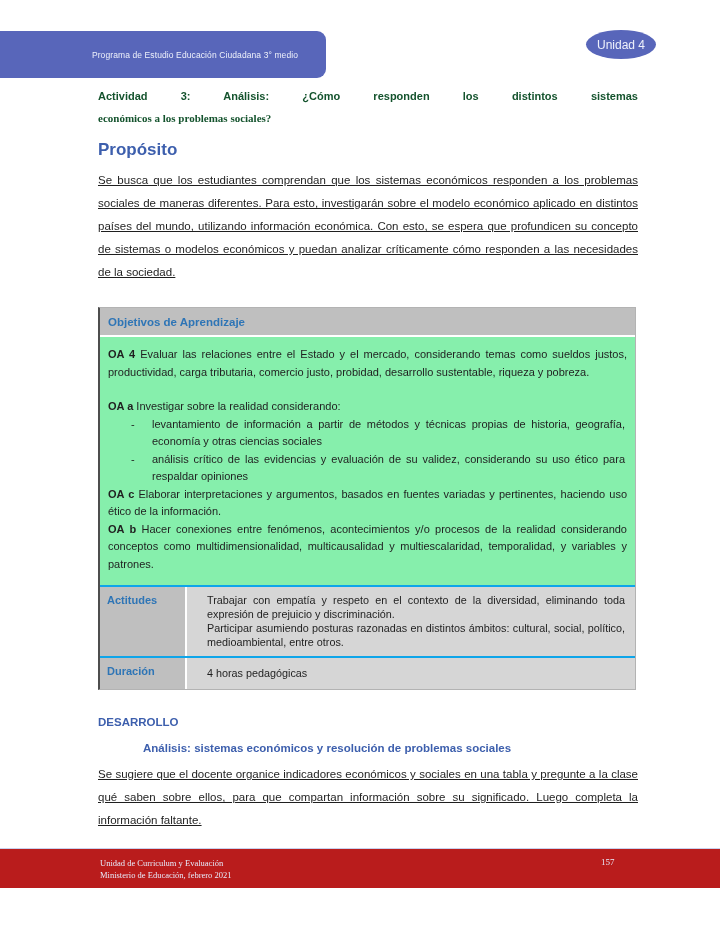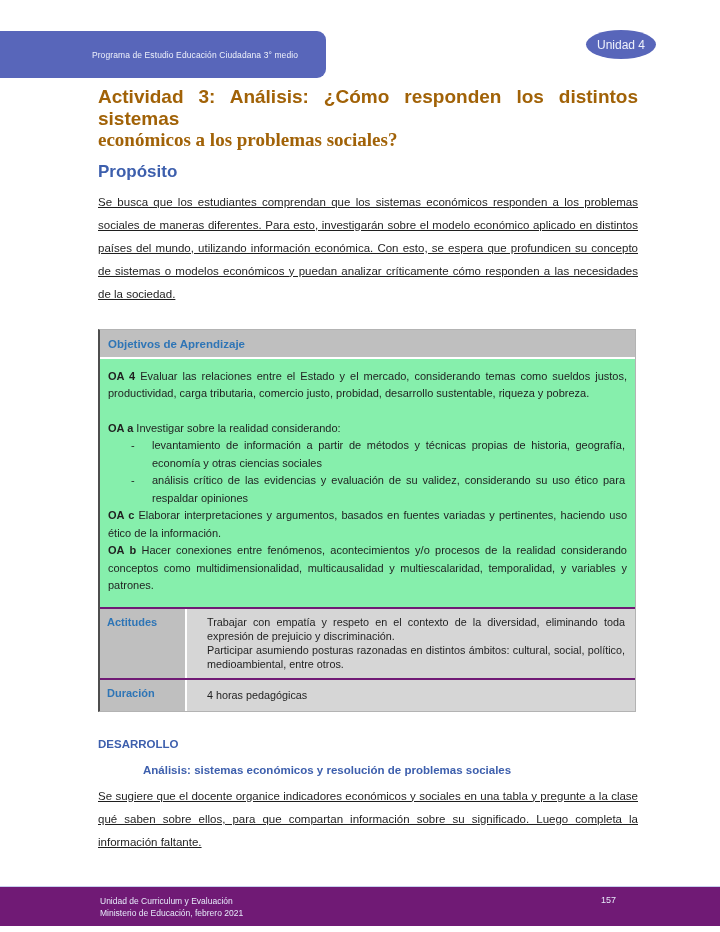--- a/index.html
+++ b/index.html
@@ -33,22 +33,22 @@
     display: flex; align-items: center; justify-content: center;
   }
   .unit-badge span { color: #eef1fb; font-size: 12px; }
 
   
   .content {
     position: absolute; left: 98px; top: 86px; width: 540px;
   }
 
   .page-title {
-    color: #a16207; font-weight: bold;
-    font-size: 19px; line-height: 21.5px;
+    color: #14532d; font-weight: bold;
+    font-size: 11px; line-height: 21.5px;
   }
   .page-title .t1 { display: block; text-align: justify; text-align-last: justify; }
   .page-title .t2 { display: block; font-family: Liberation Serif, serif; }
 
   .sec-heading {
     color: #3d5fad; font-weight: bold; font-size: 17px;
     margin-top: 11px;
   }
   .body-par {
     margin-top: 9px;
@@ -77,21 +77,21 @@
   }
   .oa-body p { text-align: justify; }
   .oa-body b { font-weight: bold; }
   .spacer { height: 17px; }
   .dash-list { }
   .dash-item { display: flex; }
   .dash-item .dash { width: 24px; padding-left: 3px; flex: 0 0 24px; margin-left: 20px; }
   .dash-item .dash-text { flex: 1; text-align: justify; padding-right: 2px; }
 
   .attr-row {
-    display: flex; border-top: 2px solid #701a75;
+    display: flex; border-top: 2px solid #0ea5e9;
   }
   .attr-row .label-cell {
     flex: 0 0 87px;
     background: #bfbfbf;
     color: #2e75b6; font-weight: bold; font-size: 11px;
     padding: 7px 4px 0 7px;
     border-right: 2px solid #ffffff;
   }
   .attr-row .value-cell {
     flex: 1;
@@ -107,24 +107,25 @@
     color: #3d5fad; font-weight: bold; font-size: 11.5px;
     margin-top: 26px;
   }
   .desarrollo-subtitle {
     color: #3d5fad; font-weight: bold; font-size: 11.5px;
     margin-top: 14px; margin-left: 45px;
   }
 
   
   .footer-bar {
-    position: absolute; left: 0; top: 886px;
+    position: absolute; left: 0; top: 848px;
     width: 720px; height: 40px;
-    background: #701a75;
+    background: #b91c1c;
     border-top: 1px solid #c9d0ee;
+    font-family: Liberation Serif, serif;
   }
   .footer-text {
     position: absolute; left: 100px; top: 8px;
     color: #e6eafa; font-size: 8.5px; line-height: 12px;
   }
   .footer-page {
     position: absolute; left: 601px; top: 8px;
     color: #e6eafa; font-size: 9px;
   }
 </style>

